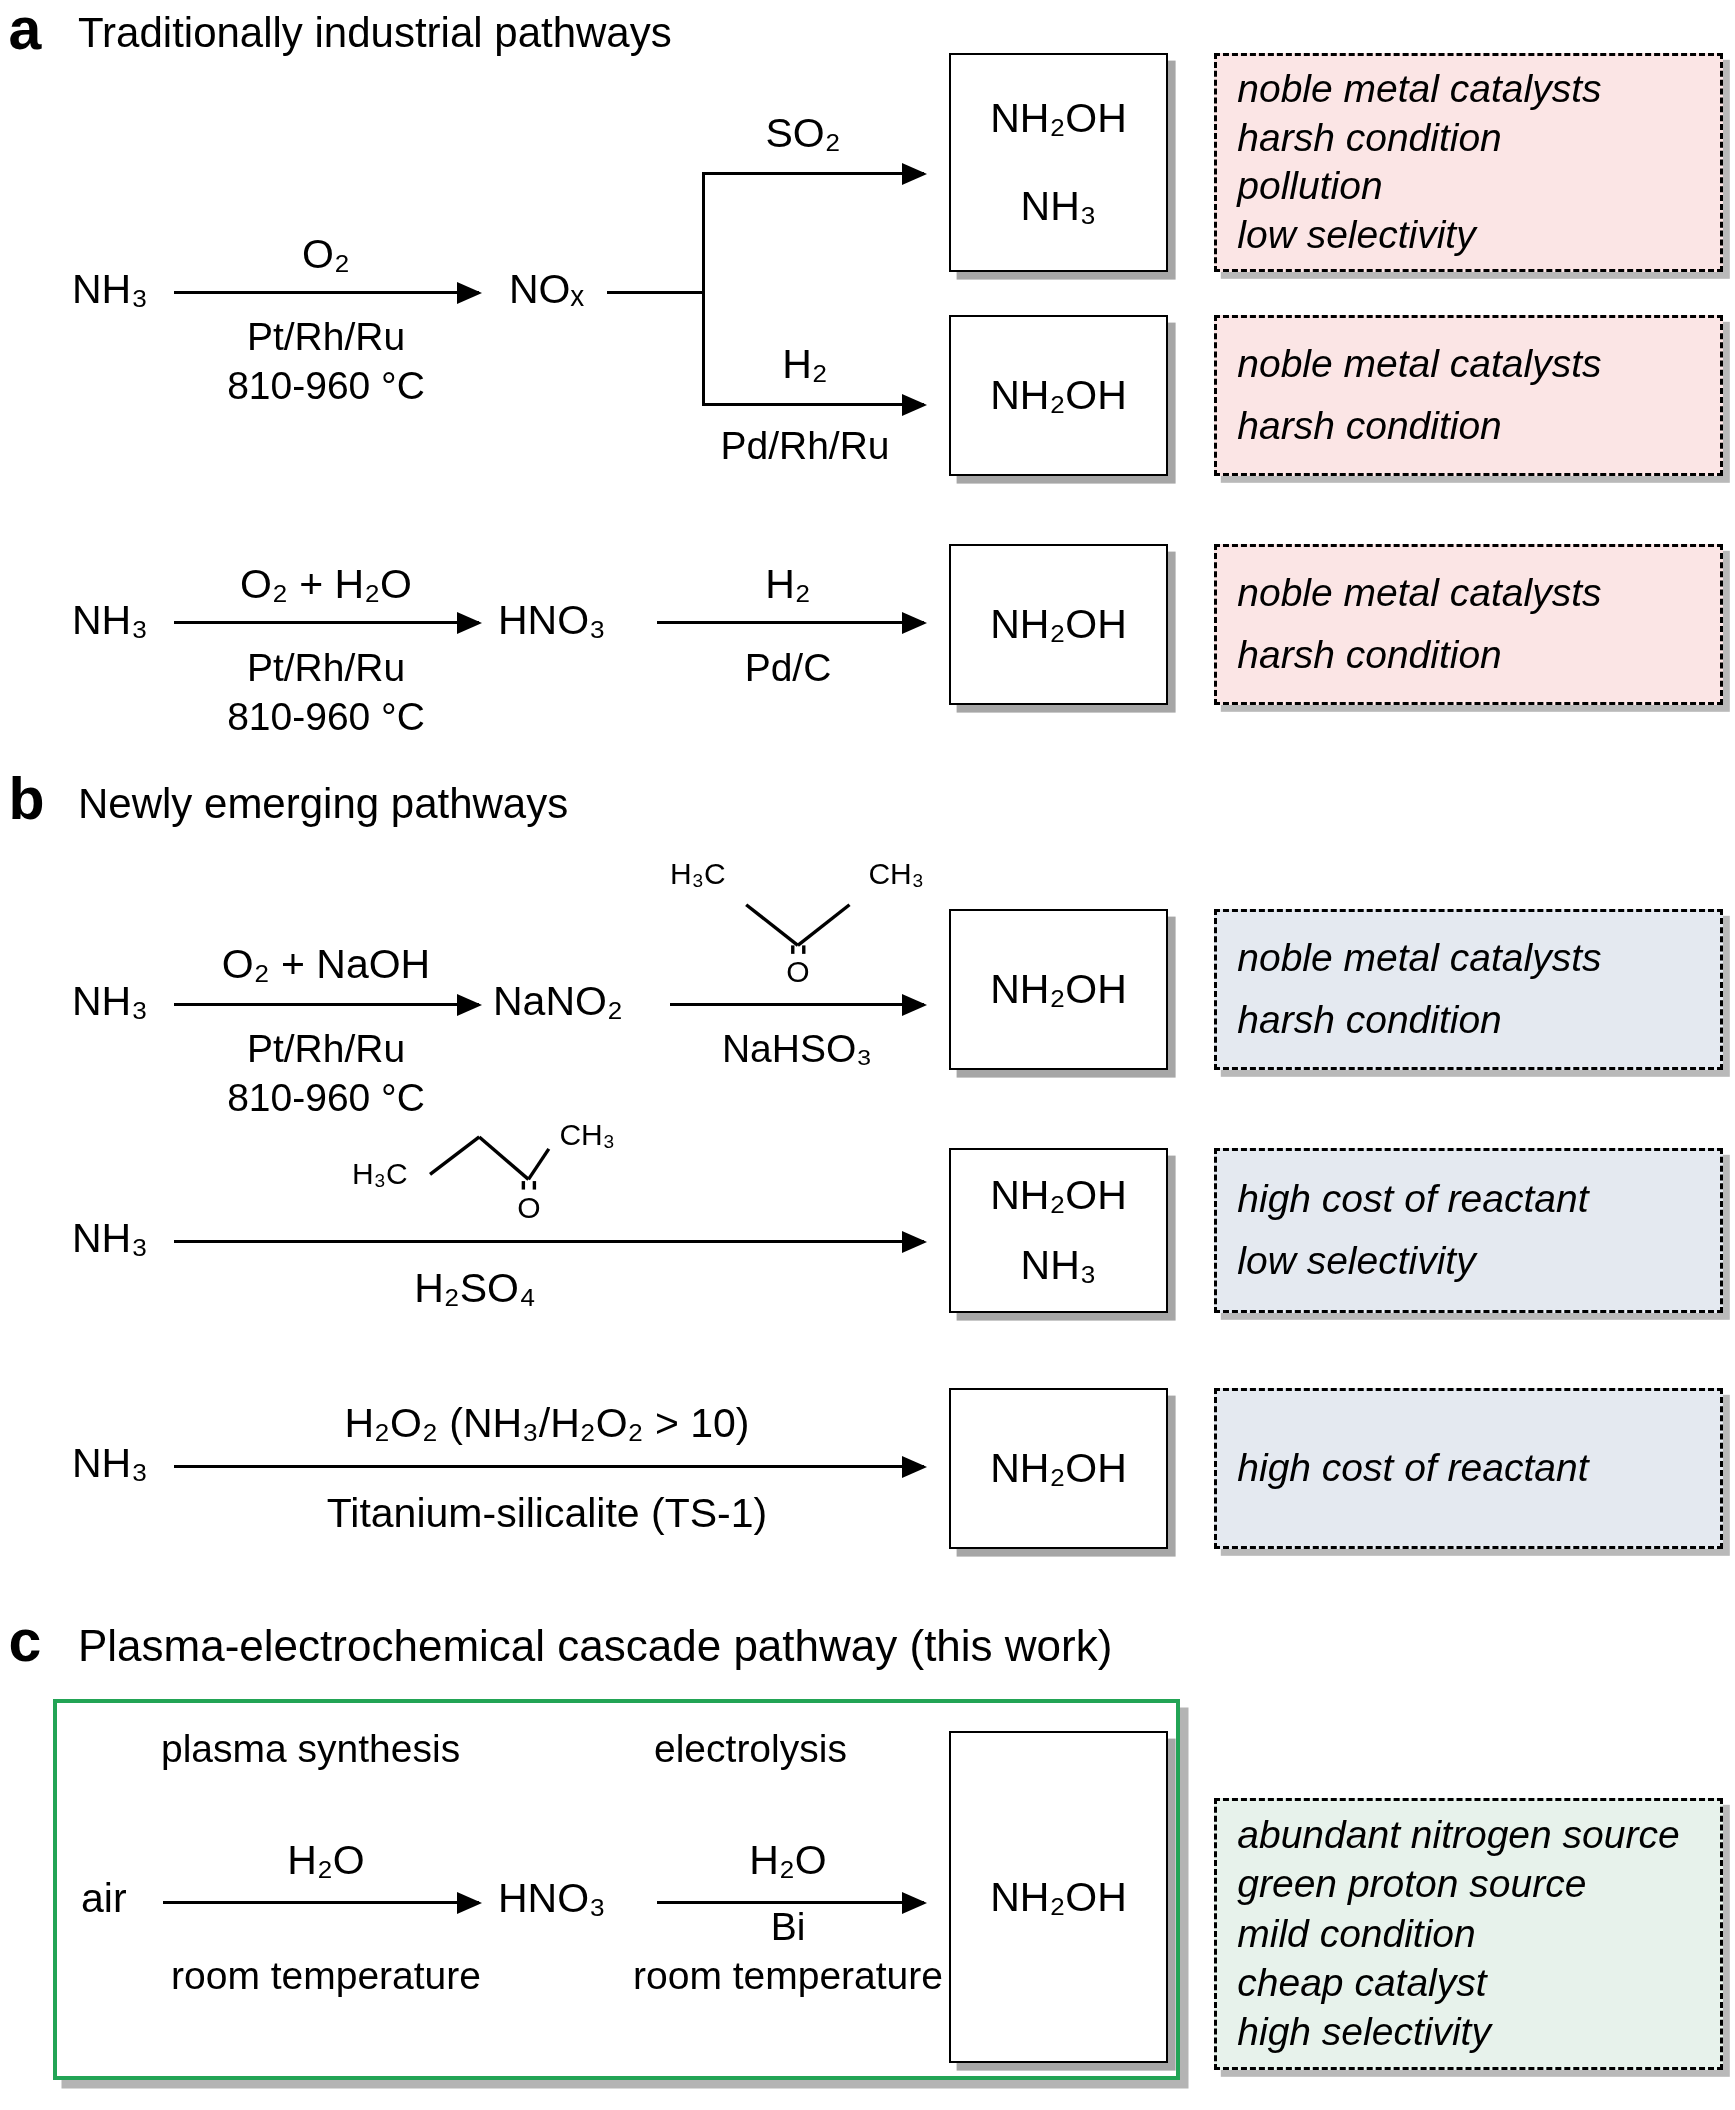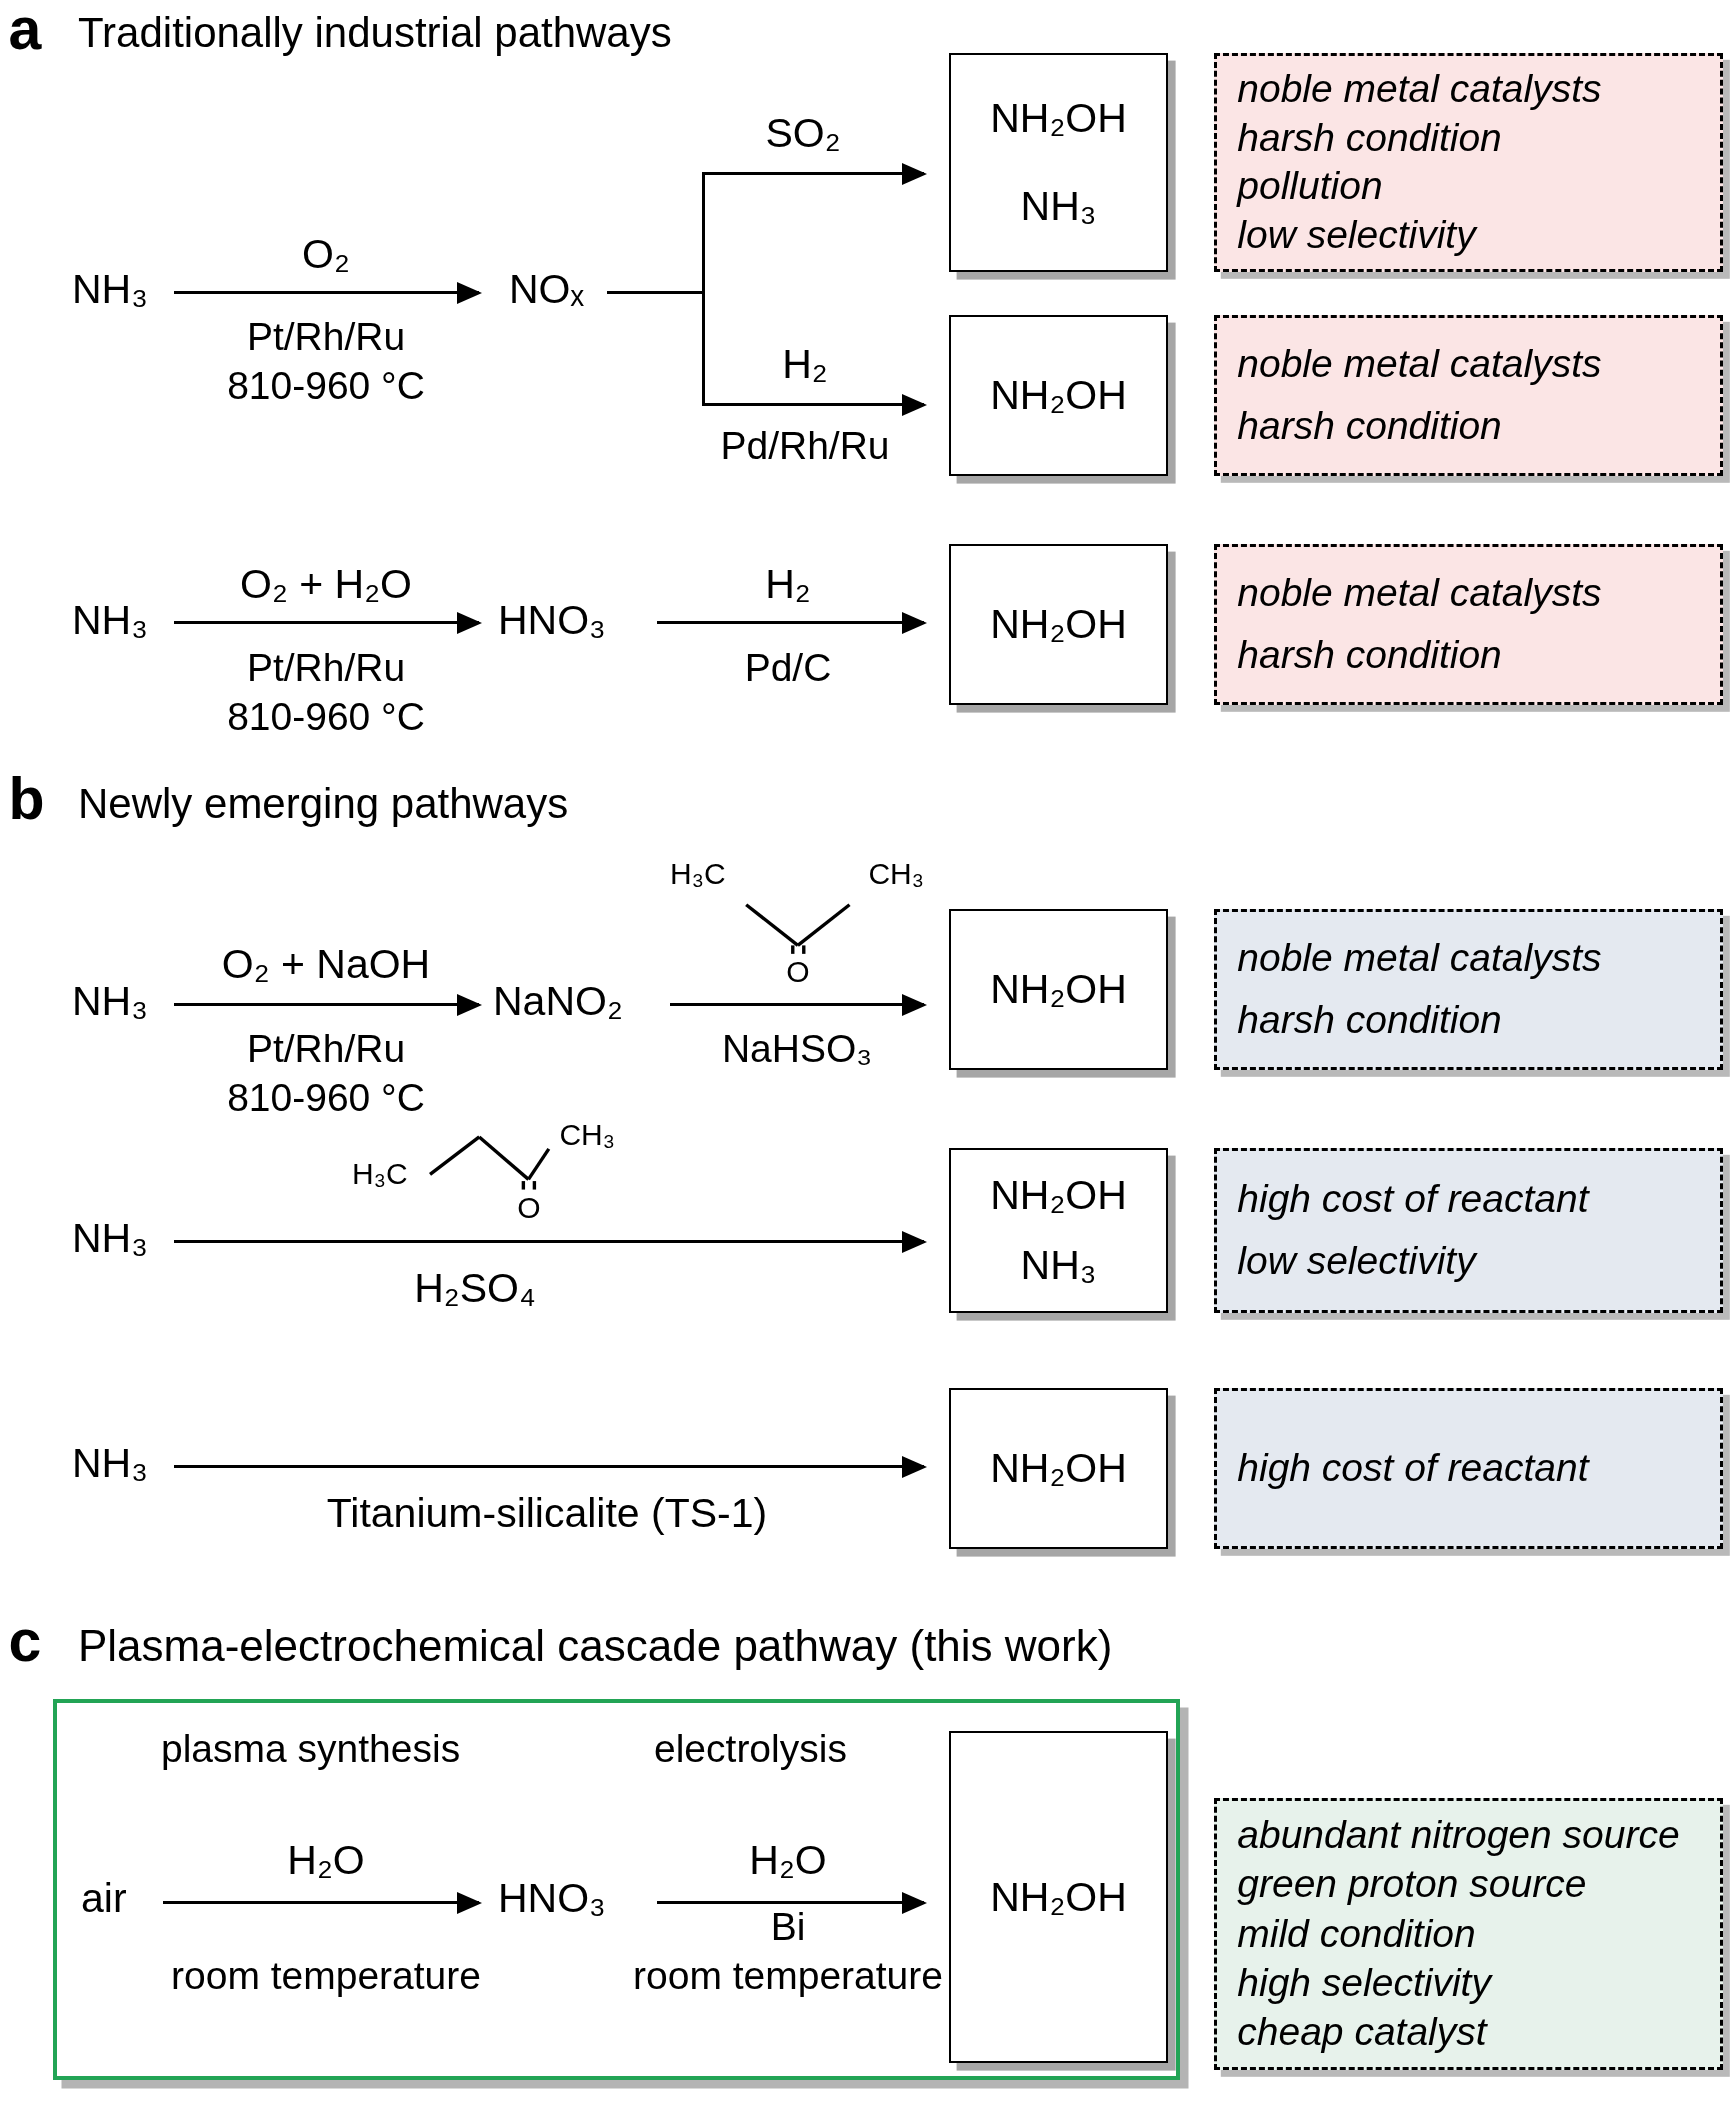--- a/index.html
+++ b/index.html
@@ -141,20 +141,21 @@
     <span>NH₂OH</span>
     <span>NH₃</span>
   </div>
   <div class="note blue" style="left:1214px;top:1148px;width:509px;height:165px">
     <span>high cost of reactant</span>
     <span>low selectivity</span>
   </div>
 
   <div class="t" style="left:72px;top:1440px">NH₃</div>
   <div class="arrow" style="left:174px;top:1465px;width:750px"></div>
+  <div class="t cx" style="left:547px;top:1400px">H₂O₂ (NH₃/H₂O₂ &gt; 10)</div>
   <div class="t cx" style="left:547px;top:1490px">Titanium-silicalite (TS-1)</div>
   <div class="pbox" style="left:949px;top:1388px;width:219px;height:161px">
     <span>NH₂OH</span>
   </div>
   <div class="note blue" style="left:1214px;top:1388px;width:509px;height:161px">
     <span>high cost of reactant</span>
   </div>
 
   <div class="panel-label" style="left:8.5px;top:1612px">c</div>
   <div class="panel-title bold" style="left:78px;top:1622px;font-size:44px">Plasma-electrochemical cascade pathway (this work)</div>
@@ -173,18 +174,18 @@
   <div class="t cx" style="left:788px;top:1837px">H₂O</div>
   <div class="t cx small" style="left:788px;top:1907px;line-height:1">Bi</div>
   <div class="t cx small" style="left:788px;top:1954px">room temperature</div>
   <div class="pbox" style="left:949px;top:1731px;width:219px;height:332px">
     <span>NH₂OH</span>
   </div>
   <div class="note green" style="left:1214px;top:1798px;width:509px;height:272px">
     <span>abundant nitrogen source</span>
     <span>green proton source</span>
     <span>mild condition</span>
+    <span>cheap catalyst</span>
     <span>high selectivity</span>
-    <span>cheap catalyst</span>
   </div>
 
 </div>
 
 
 </body></html>

